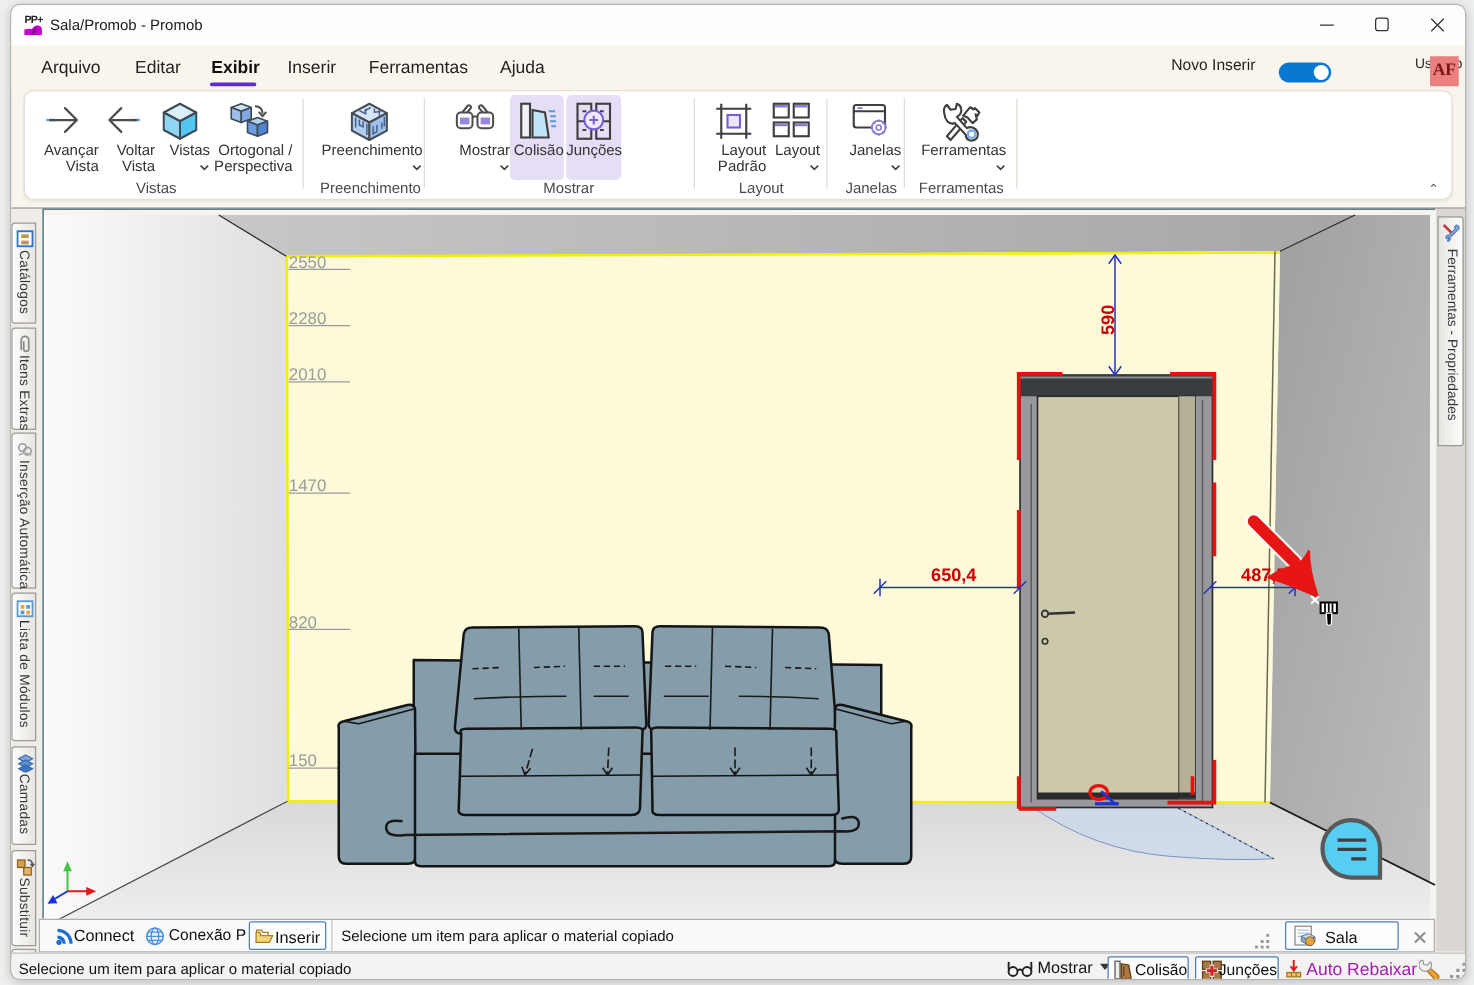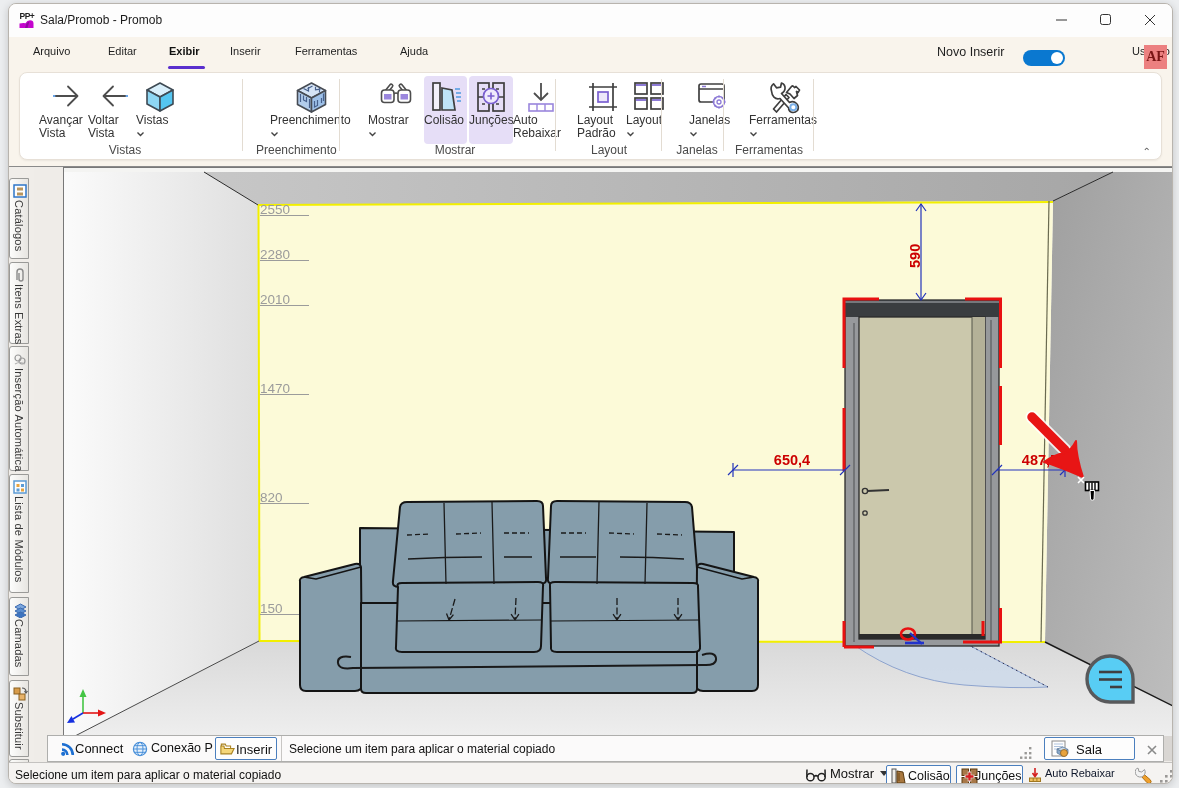--- a/index.html
+++ b/index.html
@@ -5,41 +5,41 @@
 * { margin:0; padding:0; box-sizing:border-box; }
 html,body { width:1179px; height:788px; background:#eceef0; font-family:"Liberation Sans", sans-serif; overflow:hidden; }
 #stage { position:absolute; left:0; top:0; width:1179px; height:788px; }
 #win { position:absolute; left:8px; top:3px; width:1165px; height:781px; background:#f9f4ec; border:1px solid #b8b4ae; border-radius:8px; box-shadow:0 2px 8px rgba(0,0,0,.18); overflow:hidden; }
 
 #titlebar { position:absolute; left:0; top:0; width:100%; height:33px; background:#fdfdfd; }
 #title-text { position:absolute; left:31px; top:9px; font-size:12px; color:#1b1b1b; }
 .winbtn { position:absolute; top:0; width:44px; height:32px; }
 
 #menubar { position:absolute; left:0; top:33px; width:100%; height:36px; background:#f9f4ec; }
-.menuitem { position:absolute; top:8px; font-size:11px; color:#1f1f1f; }
+.menuitem { position:absolute; top:8px; font-size:14px; color:#1f1f1f; }
 
 #ribbonpanel { position:absolute; left:10px; top:68px; width:1143px; height:88px; background:#ffffff; border:1px solid #e7e0d7; border-radius:8px; box-shadow:0 1px 2px rgba(0,0,0,.06); }
-.rbtn { position:absolute; top:3px; height:68px; text-align:left;margin-left:16px; }
+.rbtn { position:absolute; top:3px; height:68px; text-align:right; }
 .rbtn .ric { position:absolute; left:50%; transform:translateX(-50%); top:5px; }
 .rbtn .rlb { position:absolute; top:38px; width:100%; font-size:12px; line-height:13px; color:#333; }
 .rbtn.active { background:#e6def7; border-radius:4px; }
 .rsep { position:absolute; top:6px; height:72px; width:1px; background:#e3dcd2; }
 .rgrp { position:absolute; top:70px; font-size:12px; color:#4a4a4a; text-align:center; }
 
 #mainarea { position:absolute; left:0; top:162px; width:1165px; height:596px; background:#efece8; border-top:1px solid #8a8a8a; }
 #lefttabs { position:absolute; left:0; top:163px; width:25px; height:594px; background:#f0ede9; }
 .vtab { position:absolute; left:0px; width:20px; background:linear-gradient(90deg,#fdfdfc,#e7e5e1); border:1px solid #9a9a98; border-radius:3px 0 0 3px; }
 .vtab .vtxt { position:absolute; left:3px; writing-mode:vertical-rl; font-size:11px; color:#383838; white-space:nowrap; letter-spacing:.2px; }
 .vtab .vicon { position:absolute; left:3px; top:5px; }
-#viewport { position:absolute; left:25px; top:163px; width:1114px; height:568px; background:#0ea5e9; border:1px solid #787878;margin-left:29px; }
+#viewport { position:absolute; left:25px; top:163px; width:1114px; height:568px; background:#0ea5e9; border:1px solid #787878; }
 #righttabs { position:absolute; left:1140px; top:163px; width:25px; height:594px; background:#d9d6d3; }
 #rtab { position:absolute; left:1141px; top:169px; width:21px; height:184px; background:linear-gradient(270deg,#fdfdfc,#e7e5e1); border:1px solid #9a9a98; border-radius:0 3px 3px 0; }
 #rtab .vtxt { position:absolute; left:4px; top:25px; writing-mode:vertical-rl; font-size:11px; color:#383838; white-space:nowrap; }
 
-#dockbar { position:absolute; left:22px; top:731px; width:1117px; height:27px; background:#fbfafa; border:1px solid #aeaeac;margin-left:16px; }
+#dockbar { position:absolute; left:22px; top:731px; width:1117px; height:27px; background:#fbfafa; border:1px solid #aeaeac; }
 
 #statusbar { position:absolute; left:0; top:758px; width:1163px; height:23px; background:#f5f3f1; border-top:1px solid #c4c2c0; }
 .bluebtn { position:absolute; border:1px solid #4b7fbe; background:#fdfdfd; border-radius:2px; font-size:12.5px; color:#111; }
 </style>
 </head>
 <body>
 <div id="stage">
 <div id="win">
   <div id="titlebar">
     <svg style="position:absolute;left:9px;top:6px" width="18" height="19" viewBox="0 0 18 19">
@@ -93,20 +93,37 @@
             <g stroke="#3e4a54" stroke-width="1.6" stroke-linejoin="round">
               <polygon points="16,2 29,9 16,16 3,9" fill="#d8effb"></polygon>
               <polygon points="3,9 16,16 16,30 3,23" fill="#8ed7f4"></polygon>
               <polygon points="16,16 29,9 29,23 16,30" fill="#55c6f1"></polygon>
             </g>
           </svg>
       <div class="rlb">Vistas<br><svg width="9" height="6" viewBox="0 0 9 6">
               <path d="M1.5 1.5 L4.5 4.5 L7.5 1.5" stroke="#444" stroke-width="1.4" fill="none"></path>
             </svg></div>
     </div>
+    <div class="rbtn" style="left:146px;width:68px">
+      <svg class="ric" width="32" height="32" viewBox="0 0 32 32">
+        <g stroke="#3e4a54" stroke-width="1.3" stroke-linejoin="round">
+              <polygon points="9,2 17,5 9,8 1,5" fill="#cfe0f5"></polygon>
+              <polygon points="1,5 9,8 9,17 1,14" fill="#9dbfea"></polygon>
+              <polygon points="9,8 17,5 17,14 9,17" fill="#7ea9e2"></polygon>
+            </g>
+        <path d="M20 4 Q26 4 26 10" stroke="#4d4d4d" stroke-width="1.6" fill="none"></path>
+            <path d="M23 8.5 L26 12 L29 8.5" stroke="#4d4d4d" stroke-width="1.6" fill="none"></path>
+        <g stroke="#3e4a54" stroke-width="1.3" stroke-linejoin="round">
+              <polygon points="22,13 30,16 22,19 14,16" fill="#b3d0f0"></polygon>
+              <polygon points="14,16 22,19 22,28 14,25" fill="#6d9ade"></polygon>
+              <polygon points="22,19 30,16 30,25 22,28" fill="#4f83d4"></polygon>
+            </g>
+      </svg>
+      <div class="rlb">Ortogonal /<br>Perspectiva</div>
+    </div>
     <div class="rsep" style="left:222px"></div>
 
     <div class="rbtn" style="left:234px;width:84px">
       <svg class="ric" width="33" height="33" viewBox="0 0 33 33">
             <g stroke="#474c54" stroke-width="1.6" stroke-linejoin="round">
               <polygon points="16,2 30,9.5 16,17 2,9.5" fill="#d5e4f6"></polygon>
               <polygon points="2,9.5 16,17 16,31 2,23.5" fill="#b2cdec"></polygon>
               <polygon points="16,17 30,9.5 30,23.5 16,31" fill="#9dc0e8"></polygon>
             </g>
             <g stroke="#47608c" stroke-width="1.2" fill="none">
@@ -161,29 +178,20 @@
             <g stroke="#3f3f3f" stroke-width="1.5">
               <line x1="7" y1="8" x2="10" y2="8"></line>
               <line x1="21" y1="8" x2="24" y2="8"></line>
               <line x1="7" y1="23" x2="10" y2="23"></line>
               <line x1="21" y1="23" x2="24" y2="23"></line>
             </g>
             <circle cx="16" cy="15" r="7.5" fill="#efeafc" stroke="#7a5fd0" stroke-width="1.7"></circle>
             <path d="M16 11.5 V18.5 M12.5 15 H19.5" stroke="#7a5fd0" stroke-width="1.6"></path>
           </svg>
       <div class="rlb">Junções</div>
-    </div>
-    <div class="rbtn" style="left:477px;width:56px">
-      <svg class="ric" width="32" height="32" viewBox="0 0 32 32">
-            <path d="M16 2 V18 M9 12 L16 19 L23 12" stroke="#4d4d4d" stroke-width="1.8" fill="none"></path>
-            <rect x="4" y="23" width="24" height="7" fill="#fff" stroke="#9a86dd" stroke-width="1.6"></rect>
-            <line x1="12" y1="23" x2="12" y2="30" stroke="#9a86dd" stroke-width="1.4"></line>
-            <line x1="20" y1="23" x2="20" y2="30" stroke="#9a86dd" stroke-width="1.4"></line>
-          </svg>
-      <div class="rlb">Auto<br>Rebaixar</div>
     </div>
     <div class="rsep" style="left:535px"></div>
 
     <div class="rbtn" style="left:541px;width:52px">
       <svg class="ric" width="32" height="32" viewBox="0 0 32 32">
             <g stroke="#3f3f3f" stroke-width="1.7" fill="none">
               <path d="M6 2 V26 M2 6 H26 M26 2 V26 M30 6 H6 M2 26 H26 M6 30 V6 M26 30 V6 M30 26 H6"></path>
             </g>
             <rect x="11" y="11" width="10" height="10" fill="#ece7fa" stroke="#7a5fd0" stroke-width="1.7"></rect>
           </svg>
@@ -568,21 +576,21 @@
             <path d="M8.5 4.5 V12.5 M4.5 8.5 H12.5" stroke="#d42020" stroke-width="2.4"></path>
           </svg>
       <span style="position:absolute;left:18px;top:3px">Junções</span>
     </div>
     <svg style="position:absolute;left:1019px;top:4px" width="14" height="16" viewBox="0 0 14 16">
           <path d="M7 1 V8.5 M4.5 6 L7 9.5 L9.5 6" stroke="#d42020" stroke-width="1.6" fill="none"></path>
           <rect x="1.5" y="11" width="11" height="3.5" fill="#f0c060" stroke="#a07820" stroke-width="1"></rect>
           <line x1="5.2" y1="11" x2="5.2" y2="14.5" stroke="#a07820"></line>
           <line x1="8.9" y1="11" x2="8.9" y2="14.5" stroke="#a07820"></line>
         </svg>
-    <div style="position:absolute;left:1036px;top:4px;font-size:11px;color:#0f172a">Auto Rebaixar</div>
+    <div style="position:absolute;left:1036px;top:4px;font-size:14px;color:#a21caf">Auto Rebaixar</div>
     <svg style="position:absolute;left:1126px;top:3px" width="19" height="19" viewBox="0 0 19 19">
           <path d="M8 7.5 L15 13.5 Q17 15.5 15.5 17 Q14 18.5 12.2 16.8 L5.8 9.8 Z" fill="#f0a02c" stroke="#b07010" stroke-width="1"></path>
           <path d="M2 2.2 A 5 5 0 1 0 9.5 3.5 L6.8 6 L3.8 5.4 L3.4 2.6 Z" fill="#f2f2f2" stroke="#9a9a9a" stroke-width="1"></path>
         </svg>
     <svg style="position:absolute;left:1151px;top:7px" width="14" height="13">
           <g fill="#9a9896">
             <rect x="10" y="0" width="2.6" height="2.6"></rect>
             <rect x="10" y="5" width="2.6" height="2.6"></rect>
             <rect x="5" y="5" width="2.6" height="2.6"></rect>
             <rect x="10" y="10" width="2.6" height="2.6"></rect>

